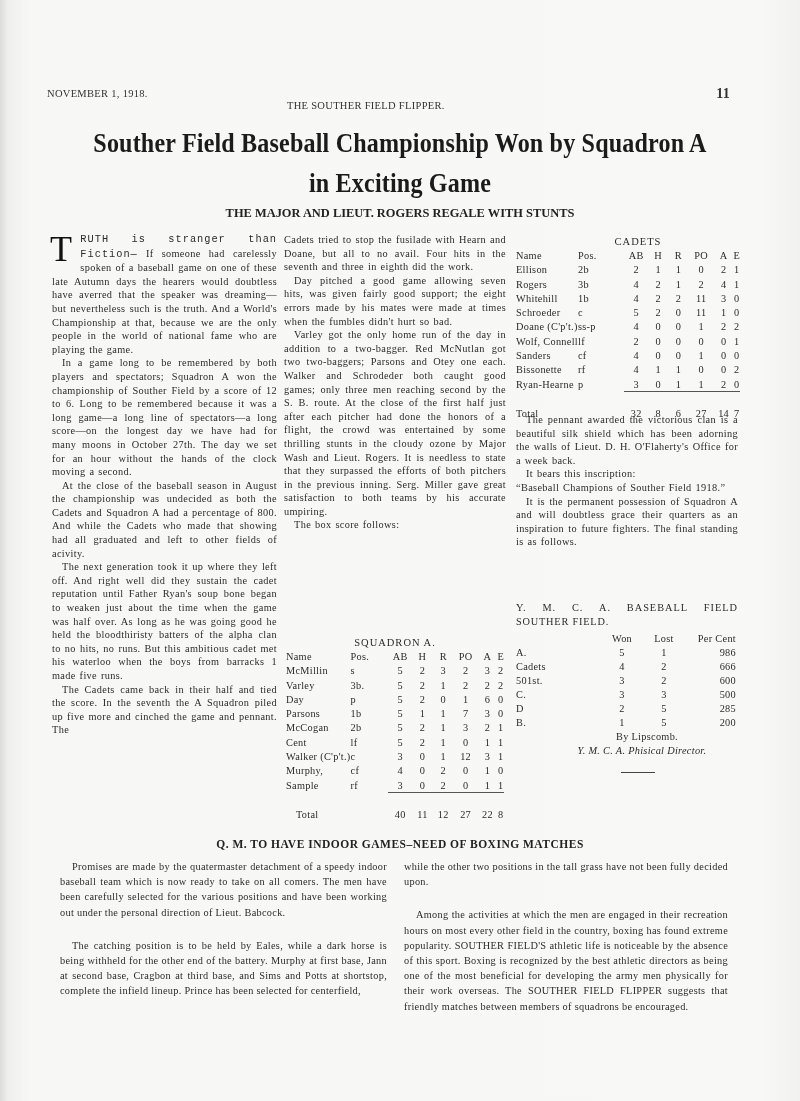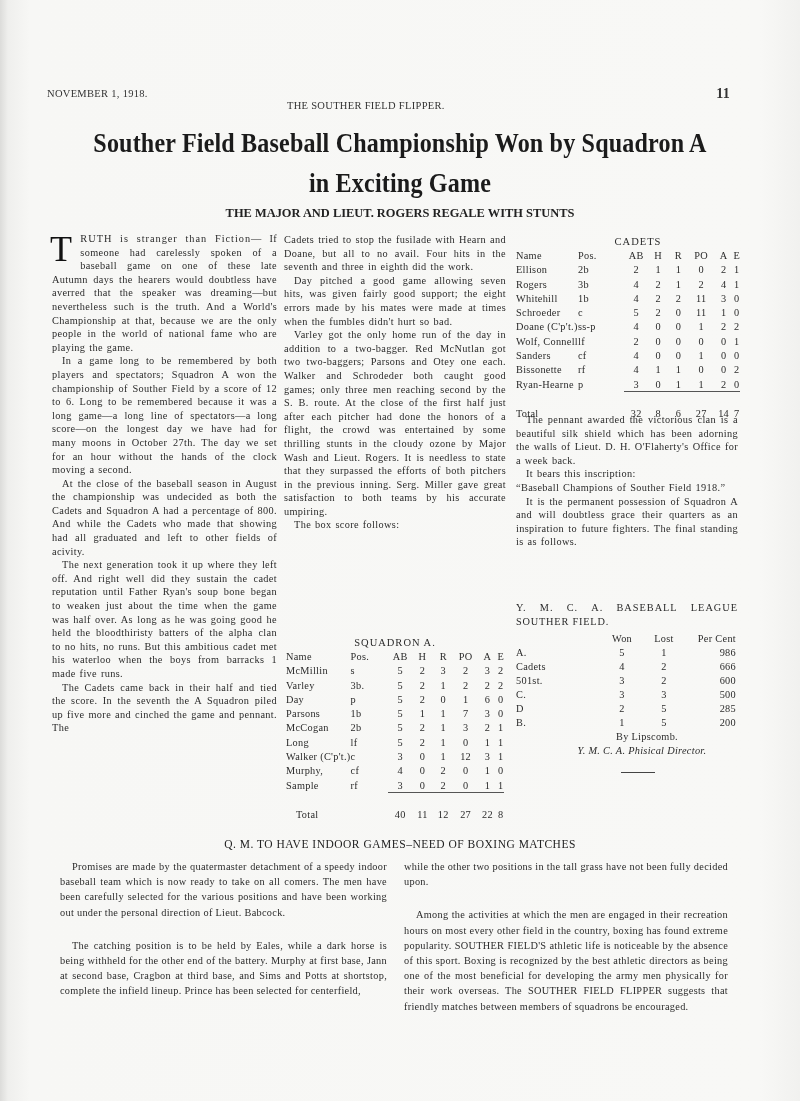--- a/index.html
+++ b/index.html
@@ -42,21 +42,21 @@
   .col p { margin: 0; text-indent: 10px; }
   .col p.noindent { text-indent: 0; }
   .col1 { left: 52px; top: 232px; width: 225px; }
   .col2 { left: 284px; top: 233px; width: 222px; }
   .col3 { left: 516px; top: 413px; width: 222px; }
 
   .dropcap {
     float: left; font-size: 36px; line-height: 30px; margin: 2px 8px 0 -2px;
     font-family: "Liberation Serif", serif; color: #111;
   }
-  .smallcaps { letter-spacing: 1px; }
+  .smallcaps { letter-spacing: 1px; font-family: Liberation Mono, monospace; }
 
   table.box { border-collapse: collapse; font-size: 10.3px; color: #2b2b2b; letter-spacing: 0.3px; }
   table.box td { padding: 0; height: 14.3px; white-space: nowrap; }
   table.box td.num { text-align: center; }
   .box-title { text-align: center; font-size: 10.5px; letter-spacing: 1px; }
   .rule-row td { height: 10px; }
   .rule-row .rule { border-top: 1px solid #555; }
 
   .box-sq { position: absolute; left: 286px; top: 635px; width: 218px; }
   .box-cad { position: absolute; left: 516px; top: 234px; width: 224px; }
@@ -70,21 +70,21 @@
   .league td.c2 { width: 40px; text-align: center; }
   .league td.c3 { width: 44px; text-align: center; }
   .league td.c4 { text-align: right; padding-right: 2px; }
   .league .sig1 { text-align: center; padding-left: 40px; line-height: 14px; margin-top: 1px; }
   .league .sig2 { text-align: center; padding-left: 30px; line-height: 14px; font-style: italic; }
   .league .dash { width: 34px; margin: 14px auto 12px 105px; border-top: 1px solid #444; }
   .league .quip { text-align: justify; line-height: 13.6px; text-indent: 10px; }
 
   .section2-head {
     position: absolute; top: 838px; left: 0; width: 800px; text-align: center;
-    font-weight: normal; font-size: 11.5px; letter-spacing: 0.5px; color: #222;
+    font-weight: bold; font-size: 11.5px; letter-spacing: 0.5px; color: #222;
   }
   .b-col {
     position: absolute; font-size: 10.3px; line-height: 15.2px; color: #2b2b2b;
     text-align: justify; letter-spacing: 0.3px;
   }
   .b-col p { margin: 0; text-indent: 12px; }
   .b-col p + p { margin-top: 18px; }
   .b1 { left: 60px; top: 859px; width: 327px; }
   .b2 { left: 404px; top: 859px; width: 324px; }
   .b2 p.noindent { text-indent: 0; }
@@ -187,21 +187,21 @@
             <td>McCogan</td>
             <td>2b</td>
             <td class="num">5</td>
             <td class="num">2</td>
             <td class="num">1</td>
             <td class="num">3</td>
             <td class="num">2</td>
             <td class="num">1</td>
           </tr>
           <tr>
-            <td>Long</td>
+            <td>Cent</td>
             <td>lf</td>
             <td class="num">5</td>
             <td class="num">2</td>
             <td class="num">1</td>
             <td class="num">0</td>
             <td class="num">1</td>
             <td class="num">1</td>
           </tr>
           <tr>
             <td>Walker (C'p't.)</td>
@@ -386,21 +386,21 @@
     <p>It is the permanent possession of Squadron A and will doubtless grace their quarters as an inspiration to future fighters. The final standing is as follows.</p>
   </div>
 
   <div class="league">
     <div class="lt1">
       <span>Y.</span>
       <span>M.</span>
       <span>C.</span>
       <span>A.</span>
       <span>BASEBALL</span>
-      <span>LEAGUE</span>
+      <span>FIELD</span>
     </div>
     <div class="lt2">SOUTHER FIELD.</div>
     <table>
       <tbody>
           <tr>
         <td class="c1"></td>
         <td class="c2">Won</td>
         <td class="c3">Lost</td>
         <td class="c4">Per Cent</td>
       </tr>

